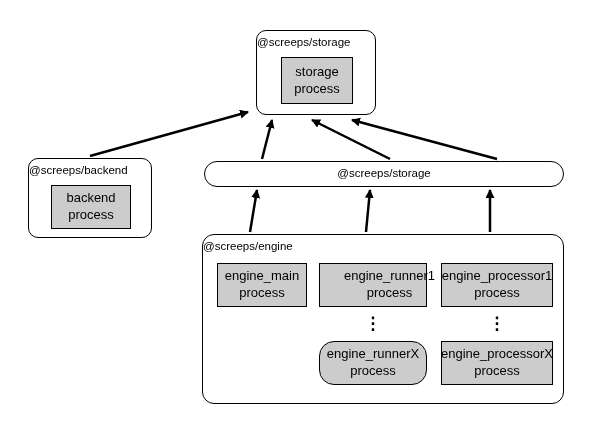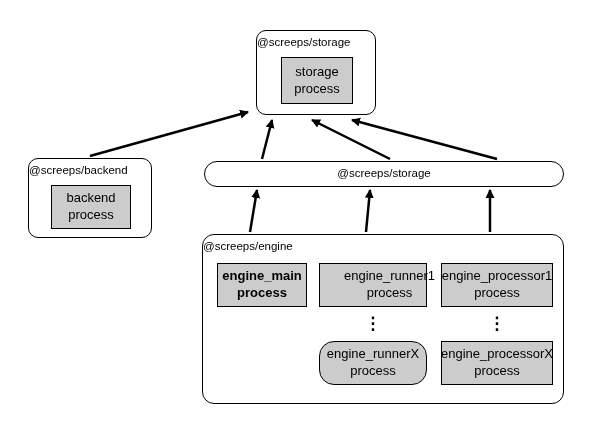--- a/index.html
+++ b/index.html
@@ -96,21 +96,21 @@
 process</div>
   </div>
 
   <div class="node pill" style="left:204px; top:161px; width:360px; height:26px;">
     <div class="node-label">@screeps/storage</div>
   </div>
 
   <div class="node" style="left:202px; top:234px; width:362px; height:170px; border-radius:12px;">
     <div class="node-label">@screeps/engine</div>
 
-    <div class="pbox" style="left:14px; top:28px; width:90px; height:44px;font-weight:bold;">engine_main
+    <div class="pbox" style="left:14px; top:28px; width:90px; height:44px;">engine_main
 process</div>
 
     <div class="pbox" style="left:116px; top:28px; width:108px; height:44px;padding-left:33px;">engine_runner1
 process</div>
     <div class="ellipsis" style="left:116px; top:80px; width:108px;">⋮</div>
     <div class="pbox" style="left:116px; top:106px; width:108px; height:44px;border-radius:15px;">engine_runnerX
 process</div>
 
     <div class="pbox" style="left:238px; top:28px; width:112px; height:44px;">engine_processor1
 process</div>

